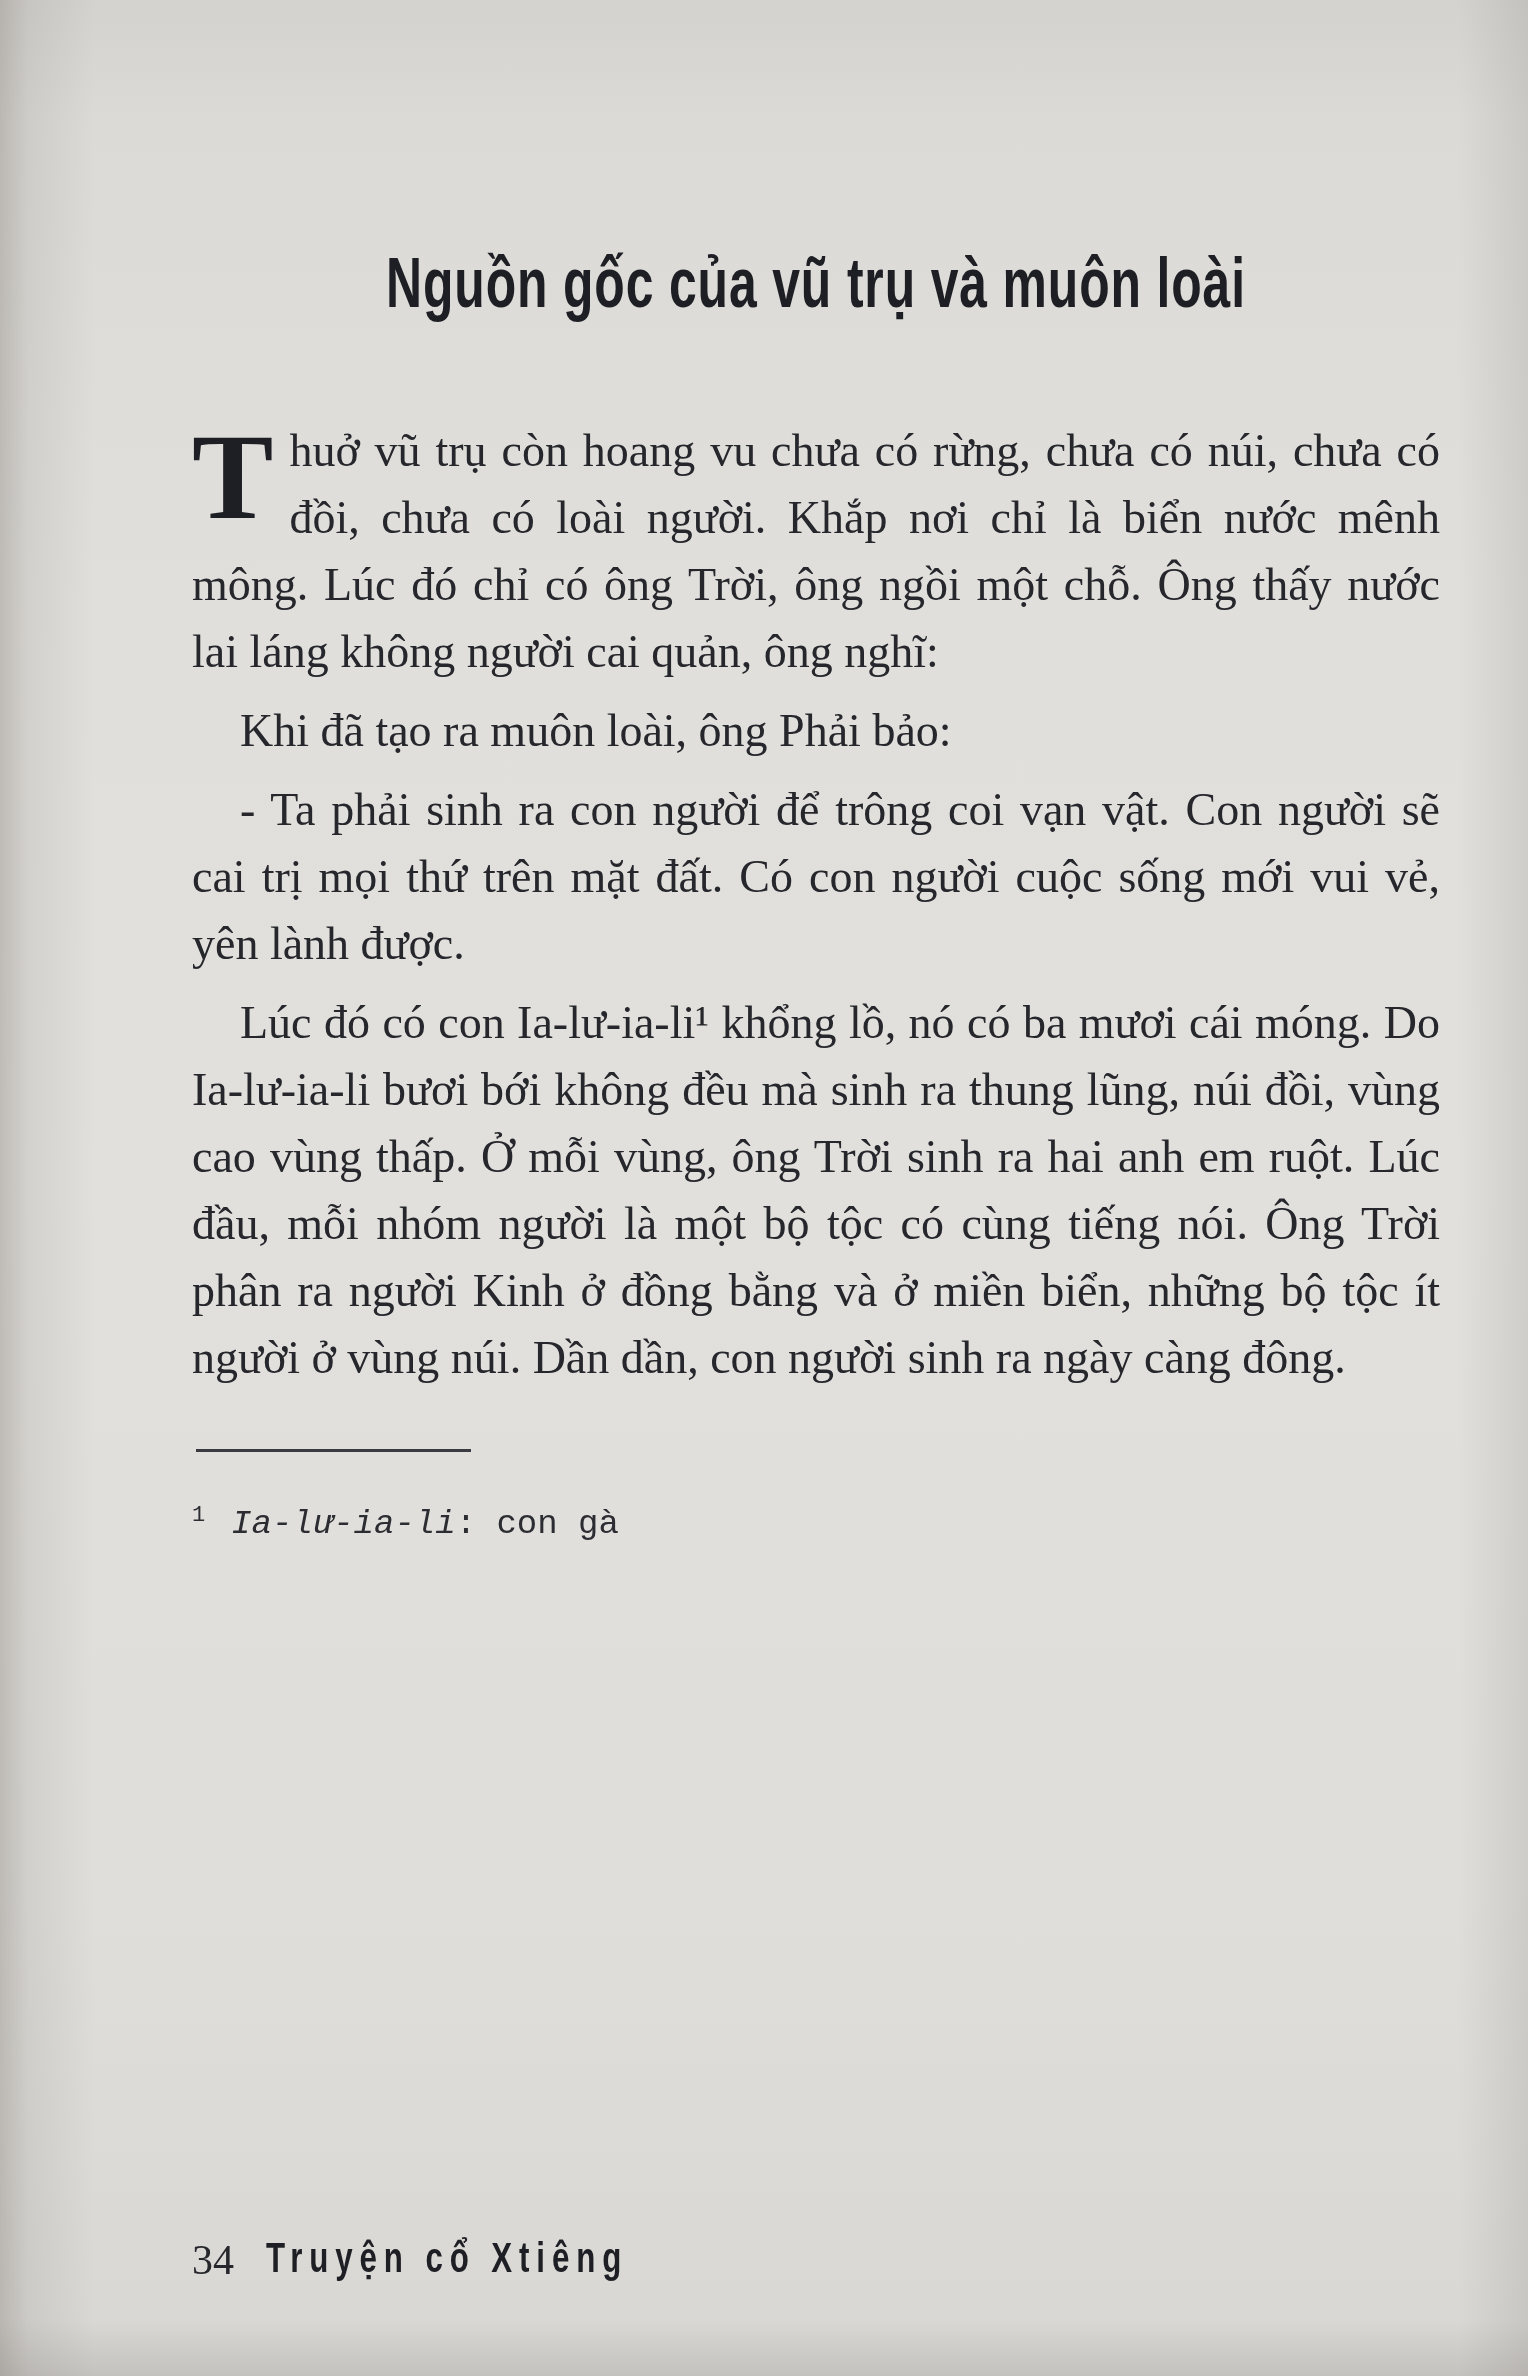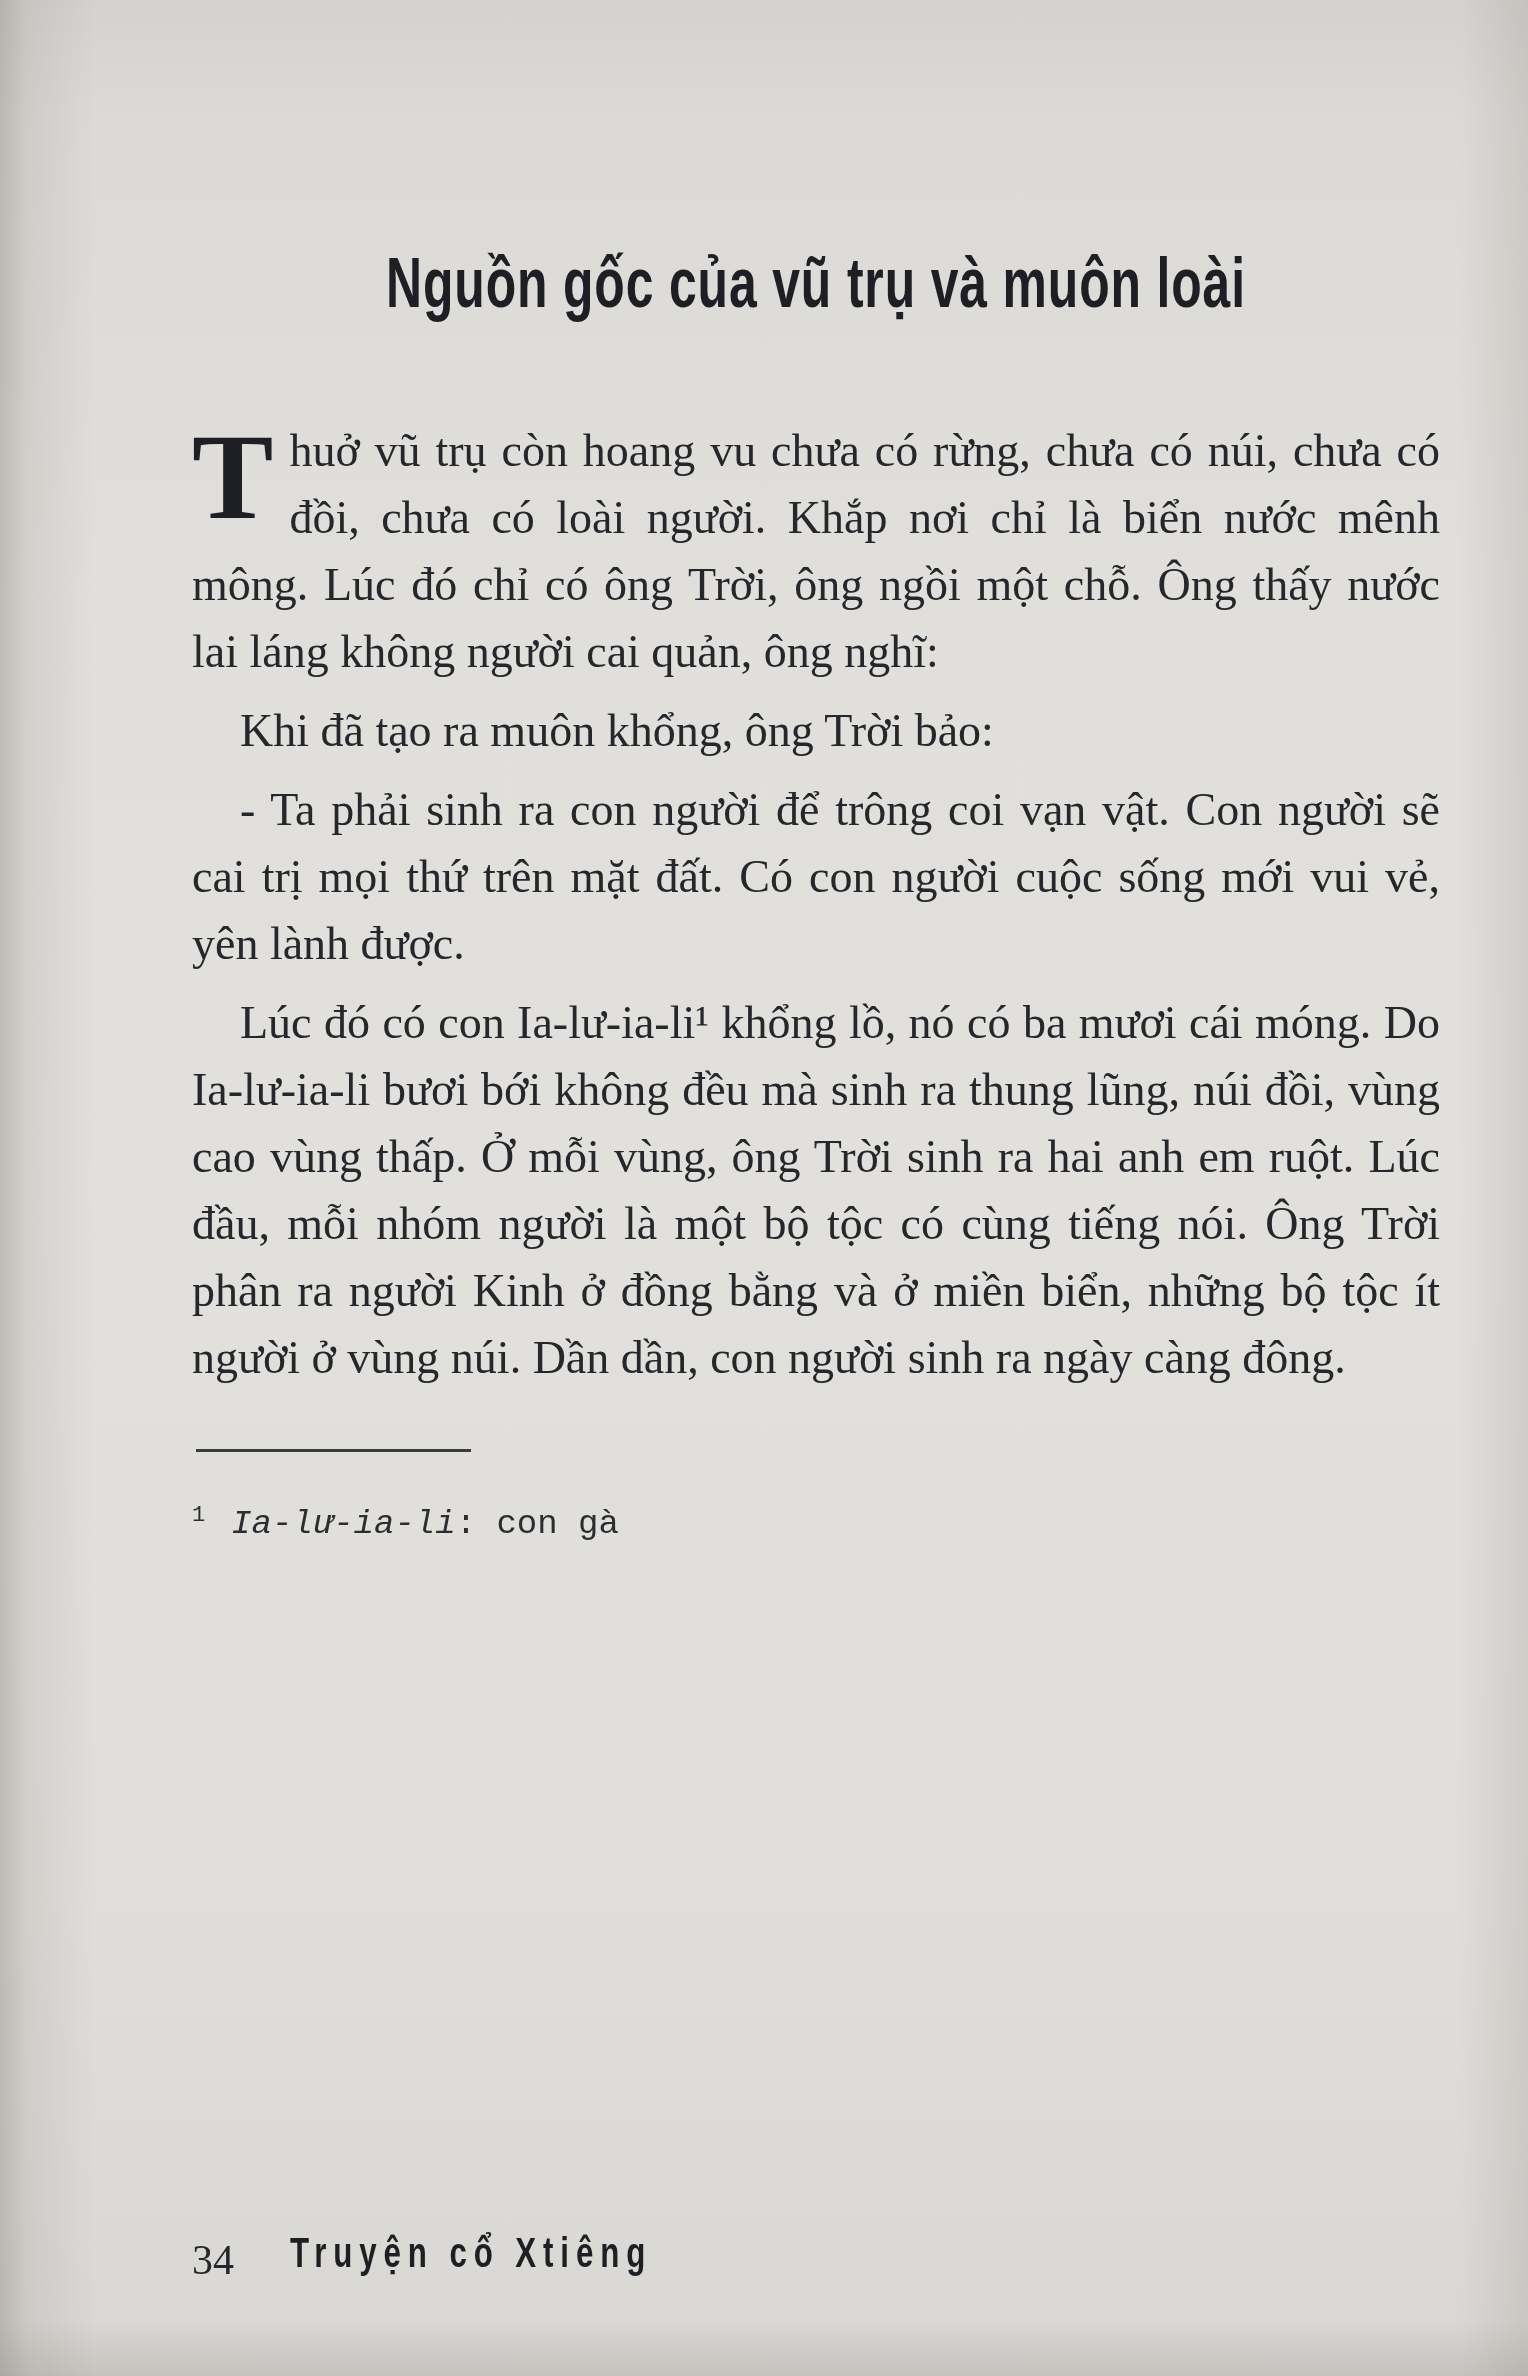--- a/index.html
+++ b/index.html
@@ -74,22 +74,22 @@
     margin-right:26px;
   }
   .fn-term{
     font-style:italic;
   }
   .footer{
     position:absolute;
     left:192px;
     top:2236px;
     display:flex;
-    align-items:flex-start;
-    gap:56px;
+    align-items:center;
+    gap:32px;
   }
   .pagenum{
     font-family:"Liberation Serif","DejaVu Serif",serif;
     font-size:42px;
     color:#26272c;
   }
   .booktitle{
     display:inline-block;
     font-family:"Liberation Sans","DejaVu Sans",sans-serif;
     font-weight:700;
@@ -107,21 +107,21 @@
 <div class="page">
   <div class="content">
 
     <h1 class="title">Nguồn gốc của vũ trụ và muôn loài</h1>
 
     <div class="body-text">
 
       <p class="para first"><span class="dropcap">T</span><span>huở vũ trụ còn hoang vu chưa có rừng, chưa có núi, chưa có đồi, chưa có loài người. Khắp nơi chỉ là biển nước mênh mông. Lúc đó chỉ có ông Trời, ông ngồi một chỗ. Ông thấy nước lai láng không người cai quản, ông nghĩ:</span></p>
 
 
-      <p class="para indent">Khi đã tạo ra muôn khổng, ông Trời bảo:</p>
+      <p class="para indent">Khi đã tạo ra muôn loài, ông Phải bảo:</p>
 
       <p class="para indent">- Ta phải sinh ra con người để trông coi vạn vật. Con người sẽ cai trị mọi thứ trên mặt đất. Có con người cuộc sống mới vui vẻ, yên lành được.</p>
 
       <p class="para indent">Lúc đó có con Ia-lư-ia-li¹ khổng lồ, nó có ba mươi cái móng. Do Ia-lư-ia-li bươi bới không đều mà sinh ra thung lũng, núi đồi, vùng cao vùng thấp. Ở mỗi vùng, ông Trời sinh ra hai anh em ruột. Lúc đầu, mỗi nhóm người là một bộ tộc có cùng tiếng nói. Ông Trời phân ra người Kinh ở đồng bằng và ở miền biển, những bộ tộc ít người ở vùng núi. Dần dần, con người sinh ra ngày càng đông.</p>
 
     </div>
 
     <div class="footnote-rule"></div>
 
     <p class="footnote"><sup>1</sup><span class="fn-term">Ia-lư-ia-li</span><span class="fn-def">: con gà</span></p>

